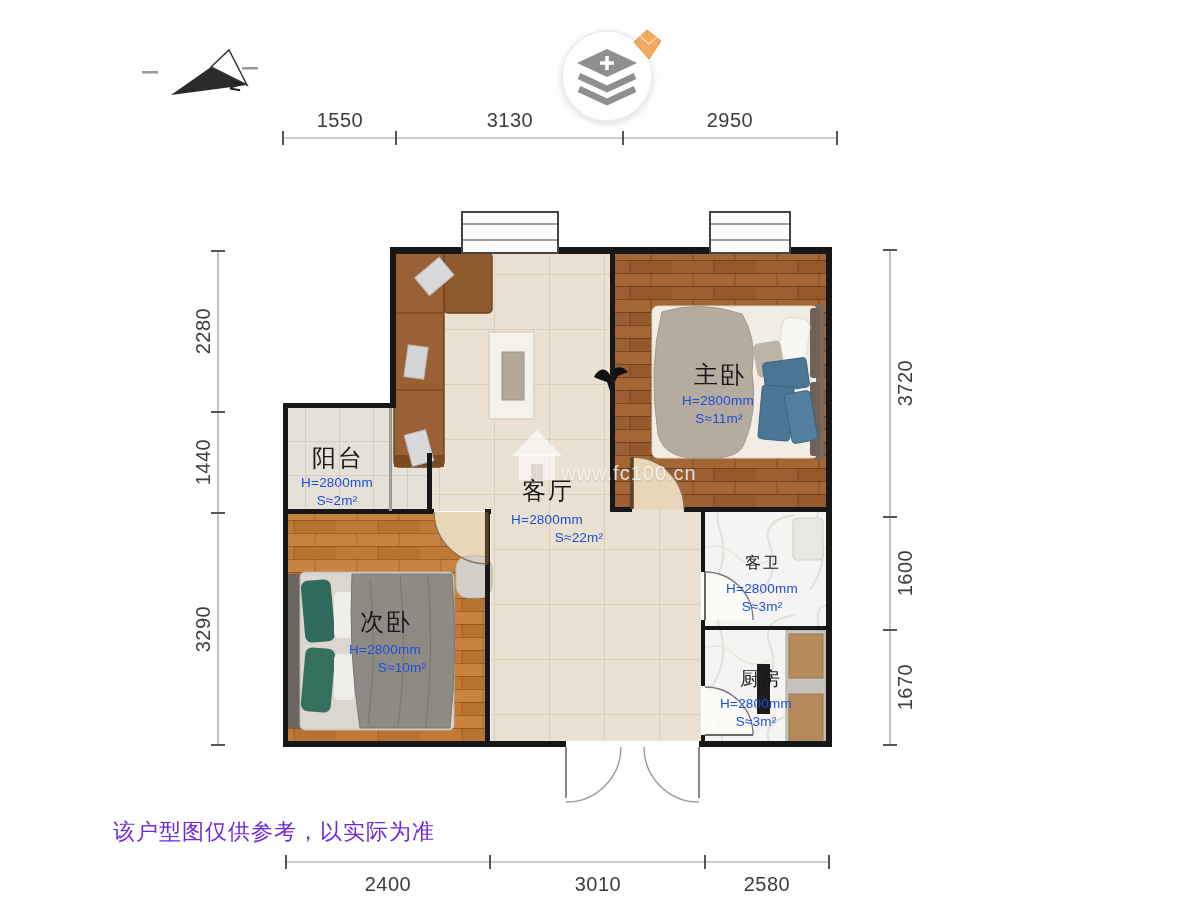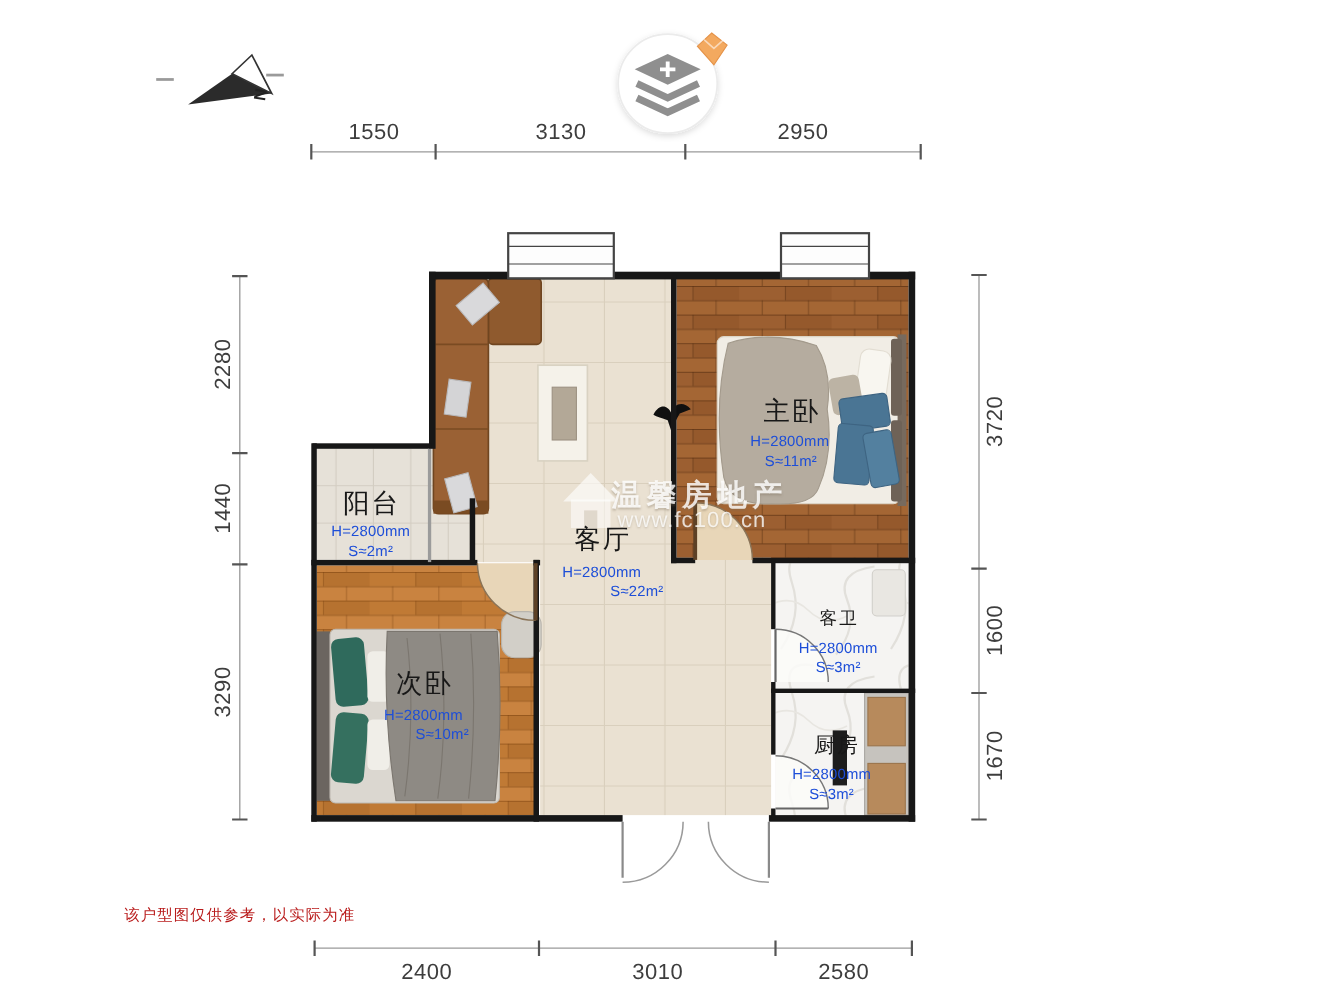--- a/index.html
+++ b/index.html
@@ -10,21 +10,21 @@
        font-family:"Liberation Sans",sans-serif;color:#1e1e1e;line-height:1;}
   .dim{font-size:20px;color:#3d3d3d;letter-spacing:0.5px;}
   .vdim{transform:translate(-50%,-50%) rotate(-90deg);}
   .room{font-size:24px;font-weight:500;letter-spacing:2px;color:#181818;text-align:right;}
   .sub{font-size:13.5px;color:#1d4ed8;letter-spacing:0.2px;}
   .wm-brand{font-size:27px;font-weight:700;color:rgba(255,255,255,0.82);letter-spacing:5px;
             text-shadow:0 1px 2px rgba(120,105,85,0.35);}
   .wm-url{font-size:20px;font-weight:400;color:rgba(255,255,255,0.78);letter-spacing:1px;
           text-shadow:0 1px 2px rgba(120,105,85,0.30);}
   .compass-n{font-size:15px;font-weight:700;color:#222;transform:translate(-50%,-50%) rotate(100deg);}
-  .disclaimer{position:absolute;transform:translate(0,-50%);font-size:14px;color:#b91c1c;
+  .disclaimer{position:absolute;transform:translate(0,-50%);font-size:22px;color:#6d28d9;
               letter-spacing:1px;white-space:nowrap;}
   .layers-btn{position:absolute;left:555px;top:24px;width:115px;height:105px;cursor:pointer;}
 </style>
 </head>
 <body>
 
 <div class="stage">
 
 <svg width="1200" height="900" viewBox="0 0 1200 900">
   <defs>
@@ -260,18 +260,17 @@
 <div class="lbl sub" style="left:402px;top:668px">S≈10m²</div>
 
 <div class="lbl room" style="left:763px;top:563px;font-size:16px">客卫</div>
 <div class="lbl sub" style="left:762px;top:589px">H=2800mm</div>
 <div class="lbl sub" style="left:762px;top:607px">S≈3m²</div>
 
 <div class="lbl room" style="left:761px;top:678px;font-size:19px">厨房</div>
 <div class="lbl sub" style="left:756px;top:704px">H=2800mm</div>
 <div class="lbl sub" style="left:756px;top:722px">S≈3m²</div>
 
-<div class="lbl wm-brand" style="left:636px;top:451px">温馨房地产</div>
 <div class="lbl wm-url" style="left:629px;top:473px">www.fc100.cn</div>
 
 <div class="disclaimer" style="left:113px;top:832px">该户型图仅供参考，以实际为准</div>
 
 </div>
 
 </body></html>

